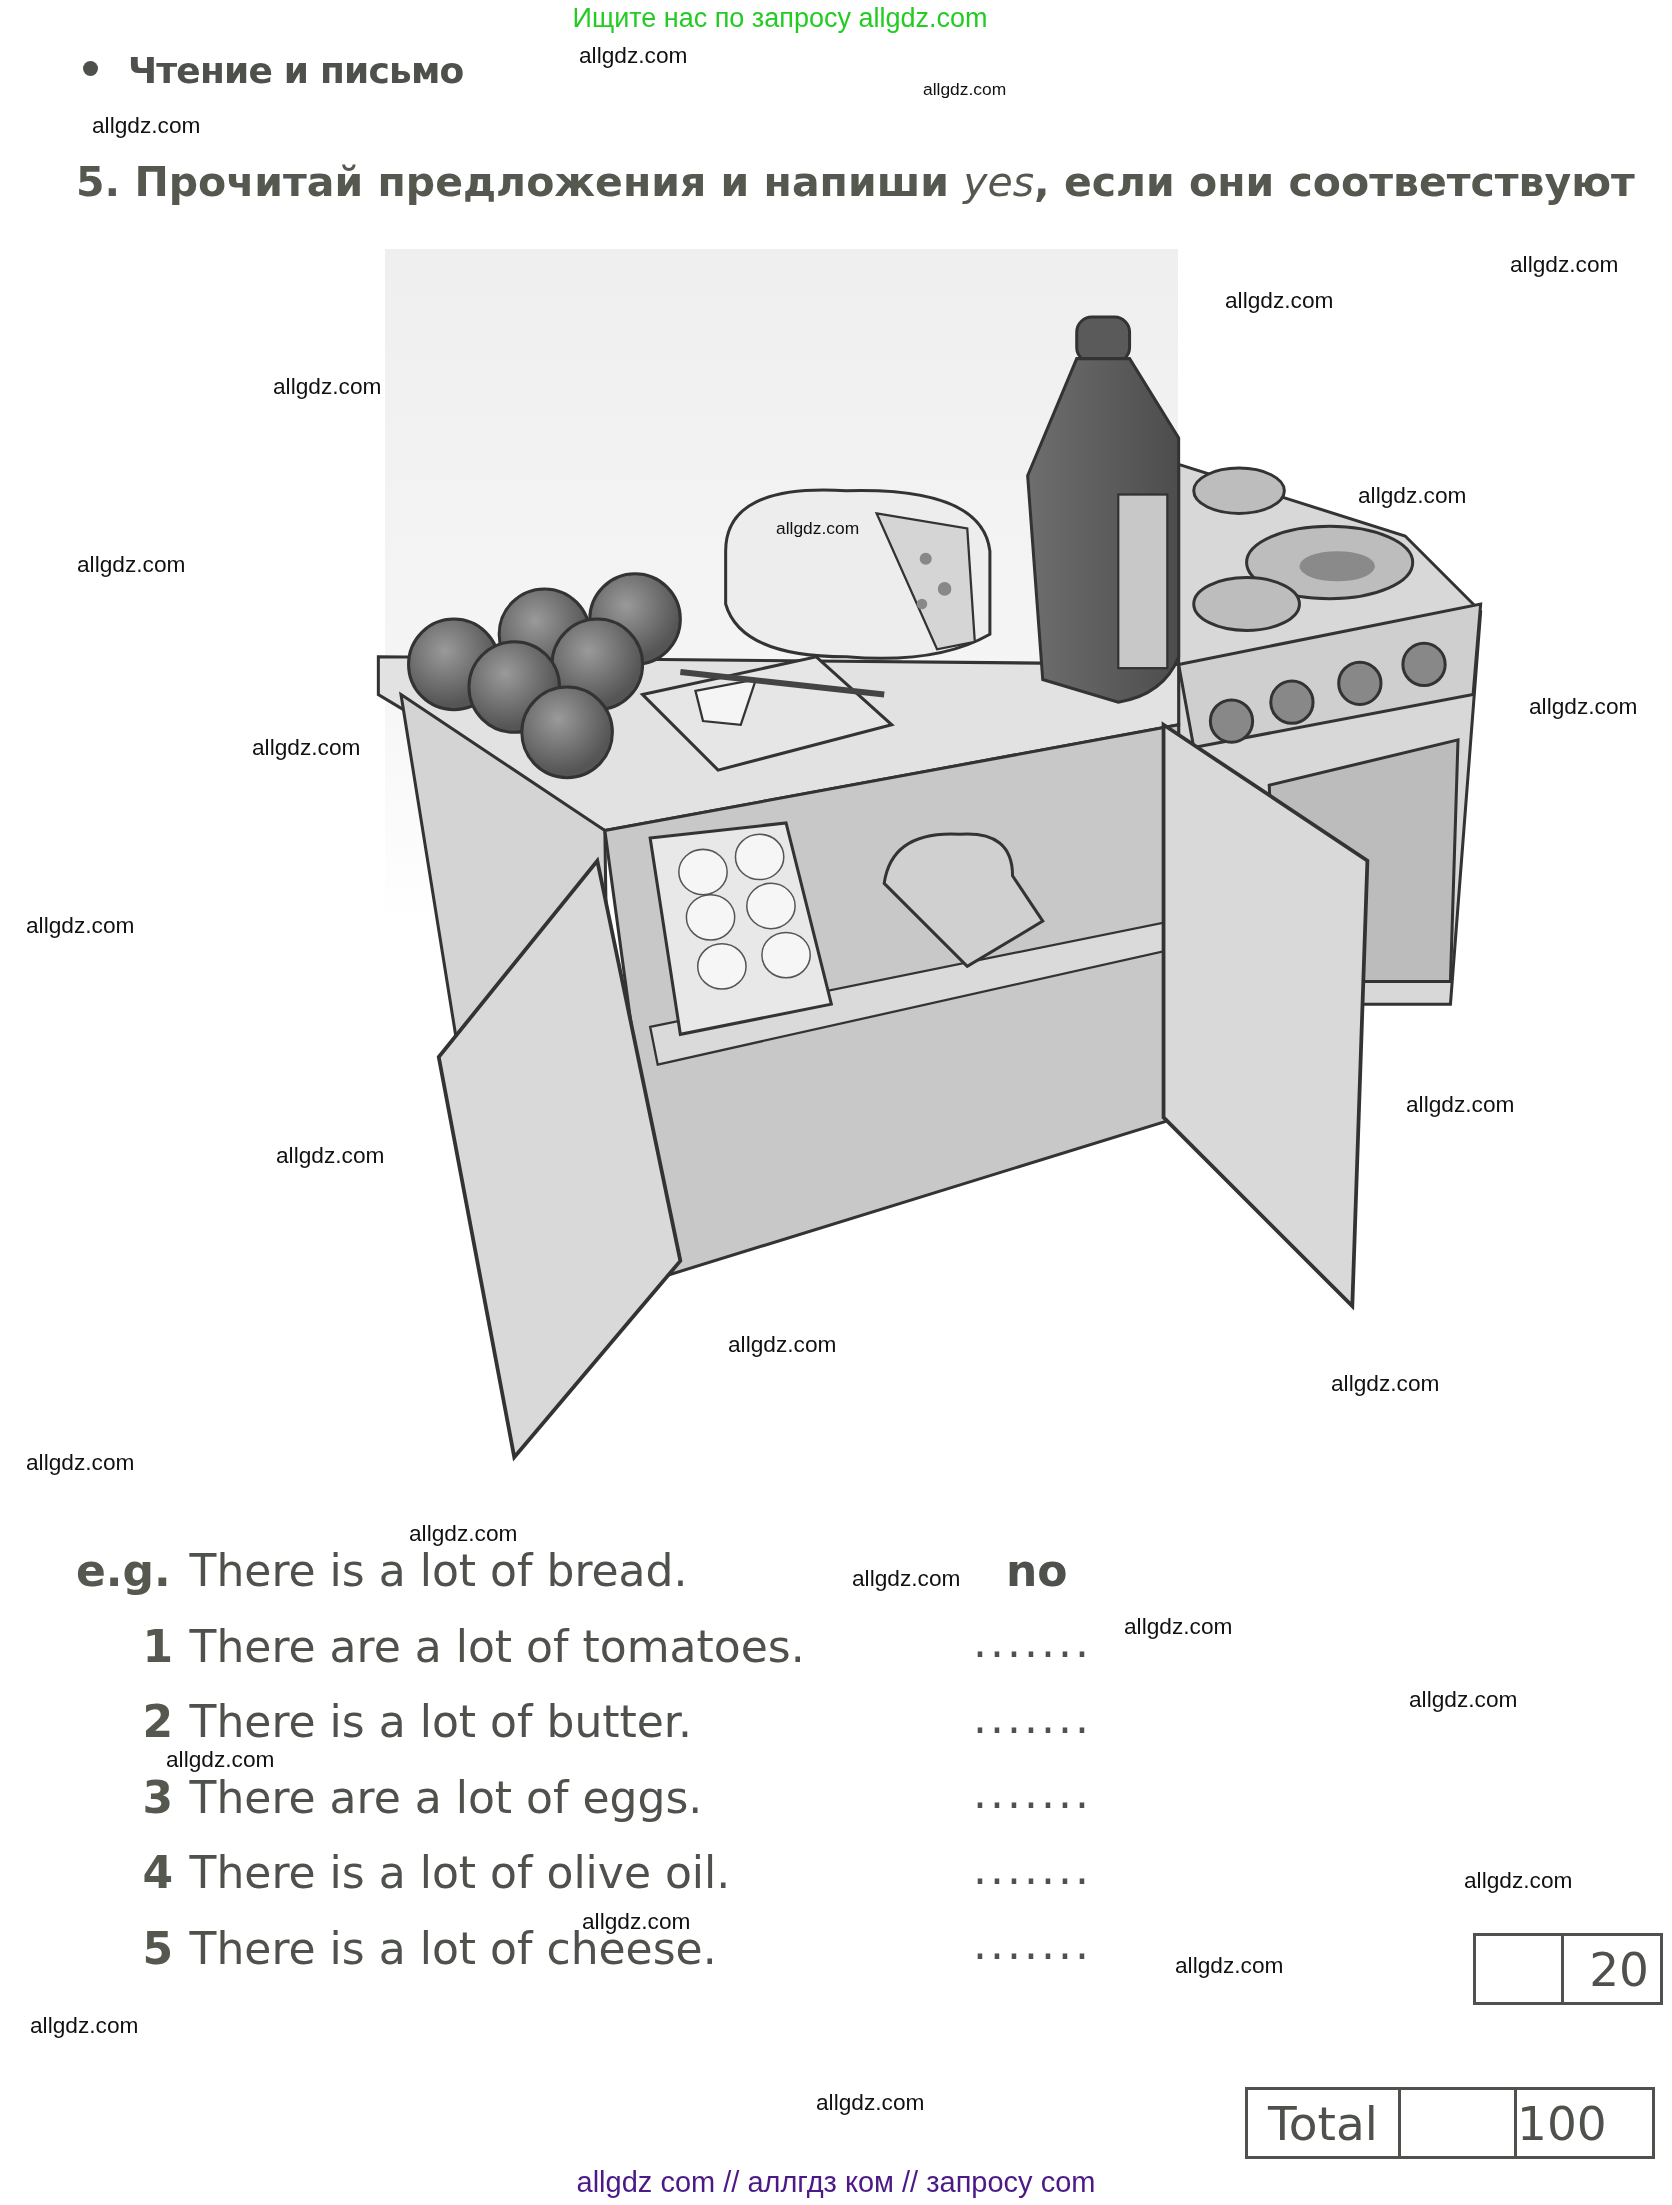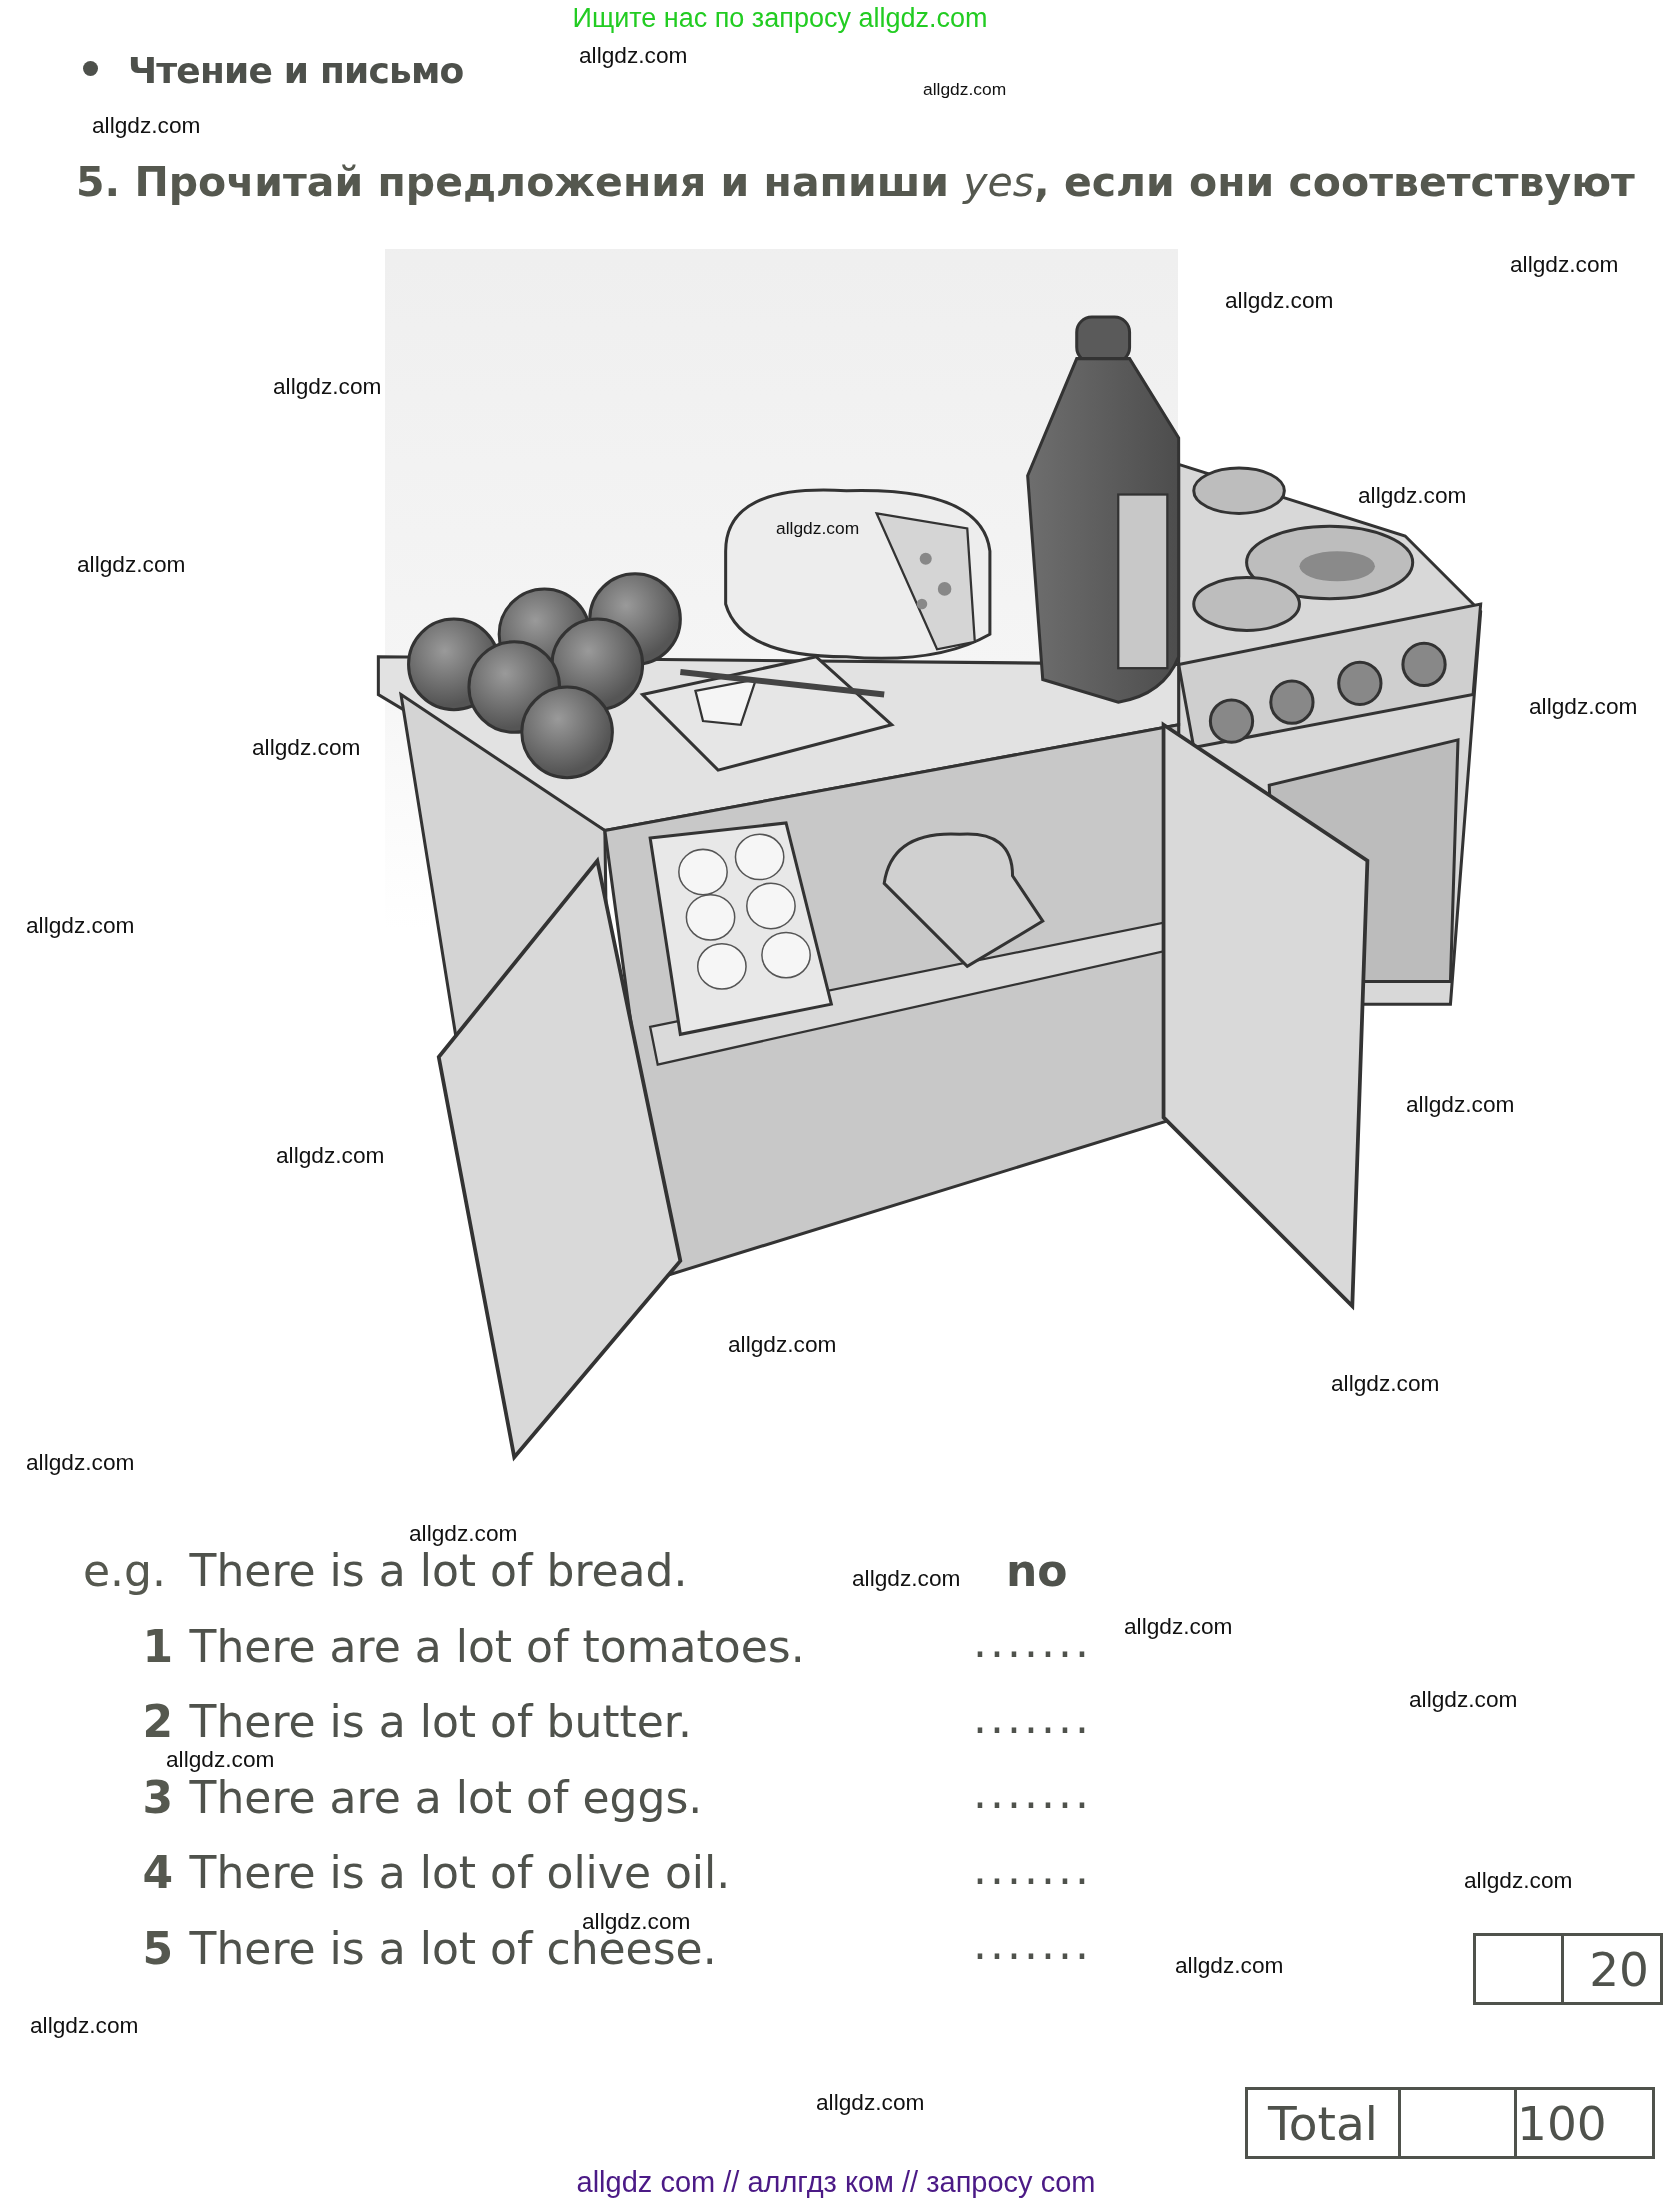--- a/index.html
+++ b/index.html
@@ -31,21 +31,21 @@
   }
   .task .indent { padding-left:60px; display:block; }
   .task i { font-weight:normal; font-style:italic; }
   .ghost {
     left:385px; top:249px; width:793px; height:680px;
     background:linear-gradient(180deg,#ececec 0%, #f3f3f3 60%, rgba(255,255,255,0) 100%);
     opacity:.85;
   }
   .sentence-row { position:absolute; left:76px; font-size:44px; color:#4f524c; white-space:nowrap; }
   .sentence-row .num { display:inline-block; width:97px; text-align:right; padding-right:16.6px; font-weight:bold; color:#55584f; }
-  .sentence-row .eg { display:inline-block; width:97px; font-weight:normal; color:#55584f; padding-right:16.6px; text-align:center; margin-left:0; }
+  .sentence-row .eg { display:inline-block; width:97px; font-weight:bold; color:#55584f; padding-right:16.6px; text-align:left; margin-left:0; }
   .answer { position:absolute; left:973px; font-size:44px; color:#4f524c; letter-spacing:3px; }
   .answer.eg-ans { left:1006px; font-weight:bold; letter-spacing:0; }
   table.score { position:absolute; border-collapse:collapse; }
   table.score td { border:3.8px solid #4f524c; height:66px; font-size:47px; color:#4f524c; padding:0; }
   .footer {
     left:0; width:1672px; top:2166px; text-align:center;
     font-family:"Liberation Sans", sans-serif; font-size:29px; color:#4b1a86;
   }
 </style>
 </head>

